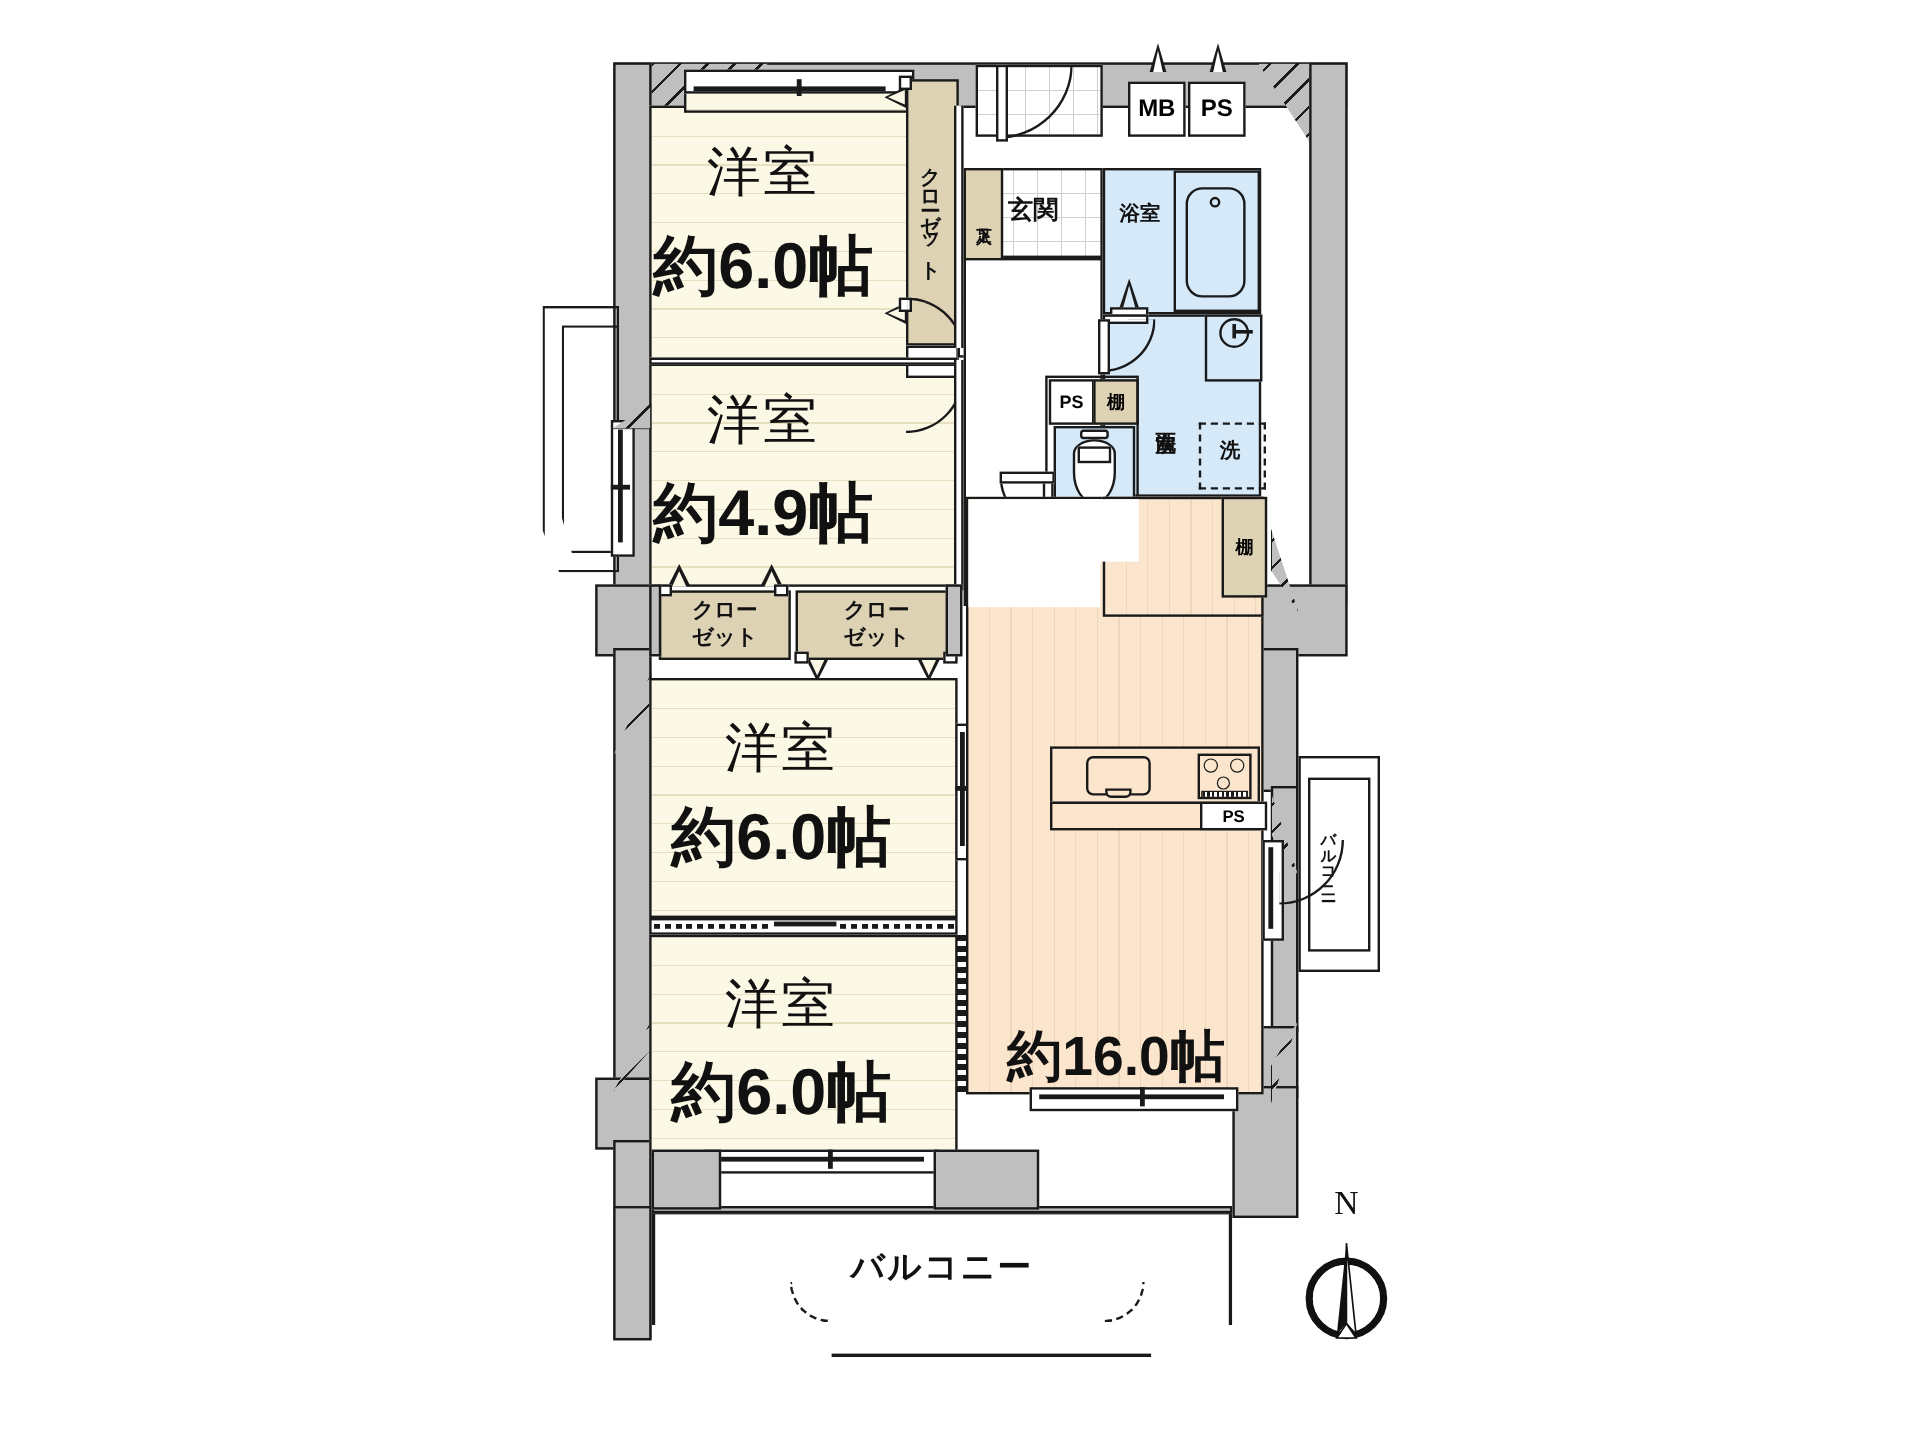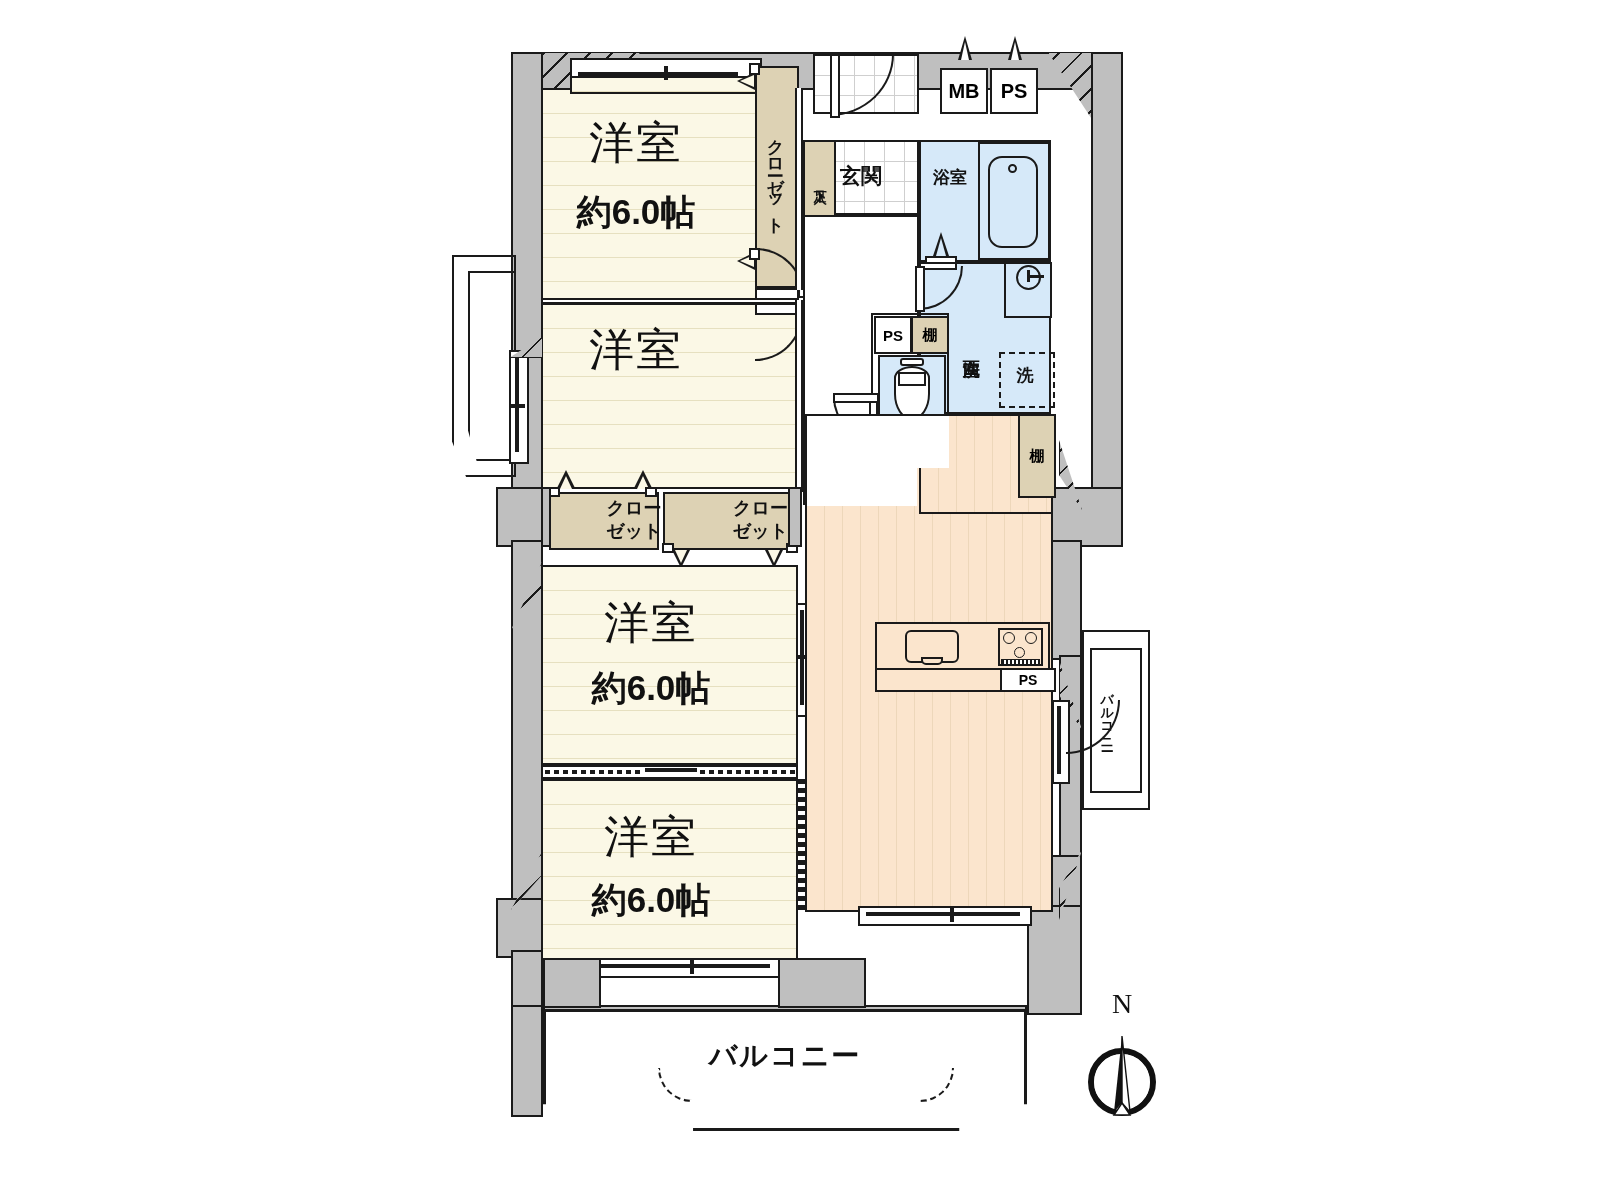--- a/index.html
+++ b/index.html
@@ -21,27 +21,27 @@
   .h-lines{background-image:repeating-linear-gradient(to bottom,transparent 0 23px,#e6e0c0 23px 24px);}
   .v-lines{background-image:repeating-linear-gradient(to right,transparent 0 17px,#edd7ba 17px 18px);}
   .tile-grid{background-image:repeating-linear-gradient(to bottom,transparent 0 19px,#cfcfcf 19px 20px),repeating-linear-gradient(to right,transparent 0 19px,#cfcfcf 19px 20px);}
 
   
   .hatch{background-image:repeating-linear-gradient(135deg,#bfbfbf 0 6px,#1a1a1a 6px 8px,#bfbfbf 8px 16px);}
 
   
   .lbl{position:absolute;color:#111;text-align:center;line-height:1.12;white-space:pre-line;user-select:none;}
   .big{font-size:45px;font-weight:400;letter-spacing:2px;}
-  .big2{font-size:35px;font-weight:700;}
+  .big2{font-size:54px;font-weight:700;}
   .mid{font-size:21px;font-weight:700;}
   .sm{font-size:17px;font-weight:700;}
   .xs{font-size:15px;font-weight:700;}
   .tiny{font-size:13px;font-weight:700;}
   .vert{writing-mode:vertical-rl;text-orientation:upright;line-height:1.05;}
-  .clo2{font-size:18px;font-weight:700;line-height:1.25;padding-left:30px;}
+  .clo2{font-size:18px;font-weight:700;line-height:1.25;}
 
   
   .arc{position:absolute;border:2px solid #1a1a1a;background:transparent;}
   .arc-br{border-top:none;border-left:none;border-radius:0 0 100% 0;}
   .arc-bl{border-top:none;border-right:none;border-radius:0 0 0 100%;}
   .arc-tr{border-bottom:none;border-left:none;border-radius:0 100% 0 0;}
   .leaf{position:absolute;background:#fff;border:2px solid #1a1a1a;}
 
   
   .slide{position:absolute;background:#fff;border:2px solid #1a1a1a;}
@@ -103,20 +103,21 @@
   <div class="abs" style="left:740px;top:255px;border-top:6px solid transparent;border-bottom:6px solid transparent;border-right:14px solid #fbf8e6;width:0;height:0;"></div>
   <div class="abs whitebox" style="left:749px;top:63px;width:11px;height:12px;"></div>
   <div class="abs whitebox" style="left:749px;top:248px;width:11px;height:12px;"></div>
 
   <div class="abs whitebox" style="left:755px;top:288px;width:44px;height:14px;"></div>
   <div class="arc arc-tr" style="left:756px;top:248px;width:46px;height:46px;"></div>
   <div class="leaf" style="left:798px;top:248px;width:6px;height:46px;"></div>
 
   <div class="abs room tatami h-lines" style="left:541px;top:303px;width:257px;height:186px;"></div>
   <div class="lbl big" style="left:541px;top:325px;width:190px;">洋室</div>
+  <div class="lbl big2" style="left:541px;top:398px;width:190px;">約4.9帖</div>
 
   <div class="abs whitebox" style="left:755px;top:303px;width:44px;height:12px;"></div>
   <div class="arc arc-br" style="left:755px;top:313px;width:46px;height:46px;"></div>
   <div class="leaf" style="left:797px;top:313px;width:6px;height:46px;"></div>
 
   <div class="abs" style="left:452px;top:255px;border:2.5px solid #1a1a1a;width:64px;height:222px;clip-path:polygon(0 0,100% 0,100% 100%,22% 100%,0 84%);"></div>
   <div class="abs" style="left:468px;top:271px;border:2px solid #1a1a1a;width:48px;height:190px;clip-path:polygon(0 0,100% 0,100% 100%,18% 100%,0 84%);"></div>
   <div class="slide" style="left:509px;top:350px;width:16px;height:110px;"></div>
   <div class="sash" style="left:515px;top:358px;width:4px;height:94px;"></div>
   <div class="sash" style="left:509px;top:404px;width:16px;height:4px;"></div>
@@ -230,20 +231,21 @@
   <div class="abs" style="left:810px;top:505px;width:58px;height:10px;background:#fff;border:2px solid #1a1a1a;"></div>
   <div class="arc arc-br" style="left:812px;top:513px;width:48px;height:48px;"></div>
   <div class="leaf" style="left:806px;top:513px;width:6px;height:48px;"></div>
 
   <div class="abs room wood v-lines" style="left:805px;top:414px;width:248px;height:498px;"></div>
   <div class="abs room wood v-lines" style="left:919px;top:414px;width:134px;height:100px;"></div>
 
   <div class="abs" style="left:807px;top:416px;width:110px;height:90px;background:#ffffff;"></div>
   <div class="abs" style="left:871px;top:416px;width:78px;height:52px;background:#ffffff;"></div>
 
+  <div class="lbl big2" style="left:830px;top:855px;width:200px;font-size:46px;">約16.0帖</div>
 
   <div class="shelfbox" style="left:1018px;top:414px;width:34px;height:80px;">棚</div>
 
   <div class="abs" style="left:875px;top:622px;width:175px;height:48px;background:#fbe5cd;border:2px solid #1a1a1a;"></div>
   <div class="abs" style="left:875px;top:668px;width:175px;height:24px;background:#fbe5cd;border:2px solid #1a1a1a;"></div>
 
   <div class="abs" style="left:905px;top:630px;width:54px;height:33px;background:#fbe5cd;border:2px solid #1a1a1a;border-radius:6px;"></div>
   <div class="abs" style="left:921px;top:657px;width:22px;height:8px;background:#fbe5cd;border:2px solid #1a1a1a;border-radius:0 0 5px 5px;"></div>
 
   <div class="abs" style="left:998px;top:628px;width:45px;height:38px;background:#fbe5cd;border:2px solid #1a1a1a;"></div>

